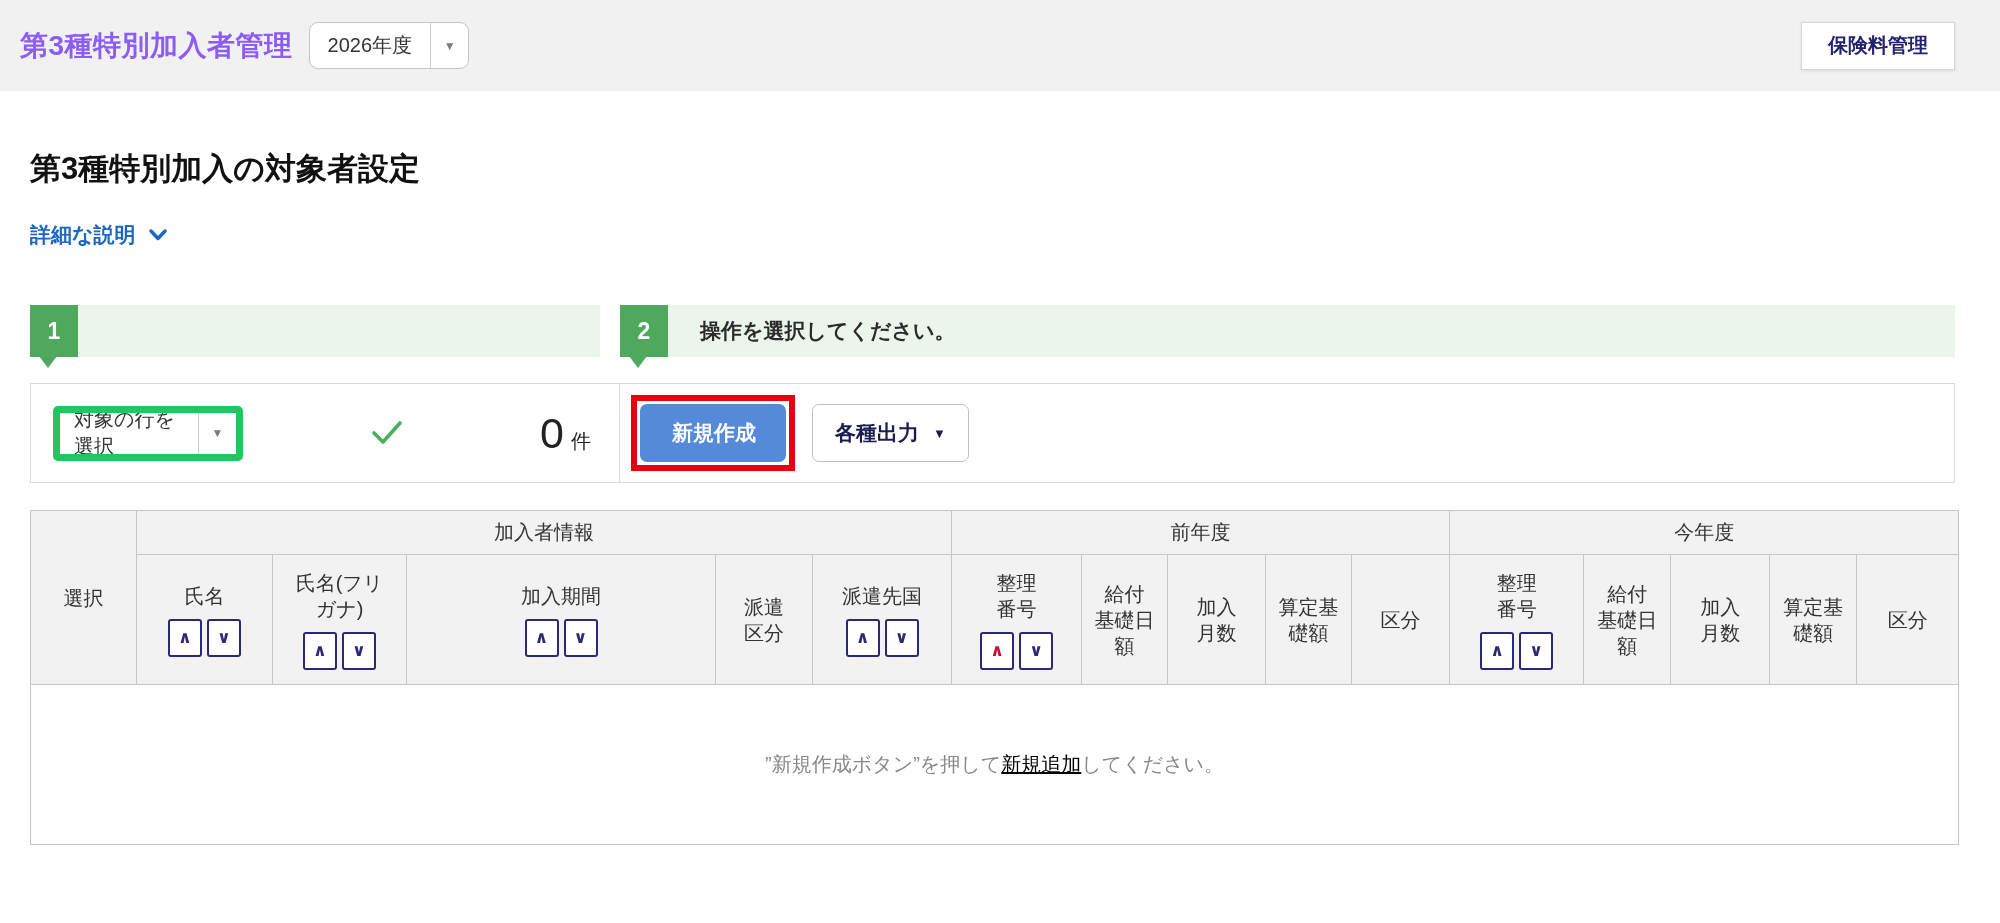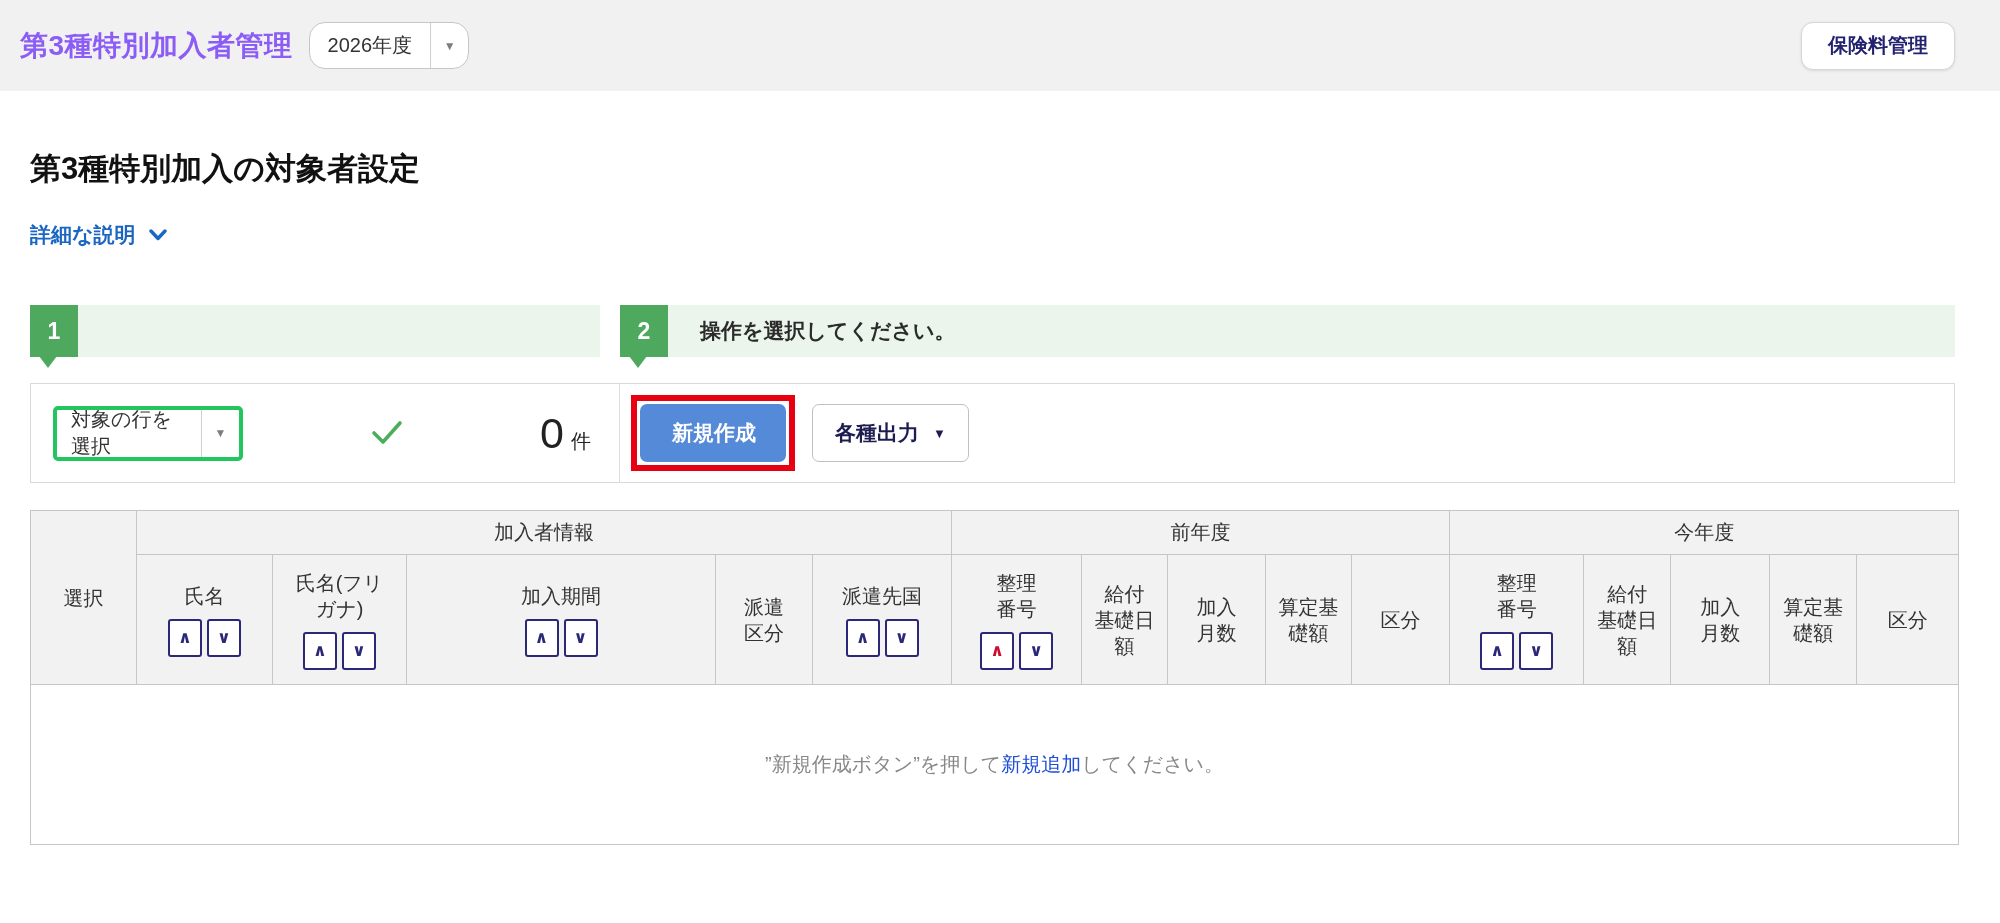--- a/index.html
+++ b/index.html
@@ -14,33 +14,33 @@
 
   
   .top-band {
     height:91px; background:#f1f1f2;
     display:flex; align-items:center;
     padding:0 45px 0 20px;
   }
   .app-title { font-size:28px; font-weight:bold; color:#8b5cf6; letter-spacing:0.5px; }
   .year-select {
     margin-left:16px; height:47px;
-    background:#fff; border:1px solid #c6c6c6; border-radius:16px;
+    background:#fff; border:1px solid #c6c6c6; border-radius:9px;
     display:flex; align-items:stretch; overflow:hidden; cursor:pointer;
   }
   .year-select .val { display:flex; align-items:center; padding:0 18px; font-size:20px; color:#333; }
   .year-select .caret-box {
     width:38px; border-left:1px solid #cfcfcf;
     display:flex; align-items:center; justify-content:center;
     color:#7d7d7d; font-size:12px;
   }
   .band-spacer { flex:1; }
   .premium-btn {
     height:48px; padding:0 26px;
-    background:#fff; border:1px solid #d6d6d6; border-radius:12px;
+    background:#fff; border:1px solid #d6d6d6; border-radius:0;
     box-shadow:0 1px 3px rgba(0,0,0,.10);
     font-size:20px; font-weight:bold; color:#232270;
     font-family:inherit; cursor:pointer;
   }
 
   
   .content { padding:0 45px 0 30px; }
 
   .page-title { margin:57px 0 0 0; font-size:31px; font-weight:bold; color:#111; }
   .page-desc  { margin:29px 0 0 0; font-size:21px; color:#3c3c3c; }
@@ -71,21 +71,21 @@
 
   
   .toolbar {
     margin-top:26px; height:100px;
     border:1px solid #d9d9d9; background:#fff;
     display:flex; align-items:center;
   }
   .tb-left { width:588px; height:100%; display:flex; align-items:center; }
   .row-select {
     margin-left:22px; height:55px; width:190px;
-    background:#fff; border:4px solid #22c55e; border-radius:5px;
+    background:#fff; border:7px solid #22c55e; border-radius:5px;
     display:flex; align-items:stretch; overflow:hidden; cursor:pointer;
   }
   .row-select .val { flex:1; display:flex; align-items:center; padding:0 14px; font-size:20px; color:#333; }
   .row-select .caret-box {
     width:38px; border-left:1px solid #cfcfcf;
     display:flex; align-items:center; justify-content:center;
     color:#7d7d7d; font-size:12px;
   }
   .check-icon { margin-left:128px; display:flex; }
   .count-group { margin-left:auto; margin-right:28px; display:flex; align-items:baseline; gap:7px; }
@@ -126,21 +126,21 @@
   .sort-btn {
     width:34px; height:38px;
     background:#fff; border:2px solid #2b2878; border-radius:3px;
     color:#2b2878; font-size:17px; font-weight:bold;
     display:flex; align-items:center; justify-content:center;
     font-family:inherit; cursor:pointer; padding:0;
   }
   .sort-btn.active { color:#cf0a2c; }
   .empty-cell { height:160px; background:#fff; text-align:center; }
   .empty-msg { font-size:20px; color:#888; }
-  .empty-msg a { color:#1d4ed8; cursor:pointer; }
+  .empty-msg a { color:#000000; text-decoration:underline; cursor:pointer; }
 </style>
 </head>
 <body>
 
 <div class="top-band">
   <div class="app-title">第3種特別加入者管理</div>
   <div class="year-select">
     <div class="val">2026年度</div>
     <div class="caret-box">
         <span>▼</span>

